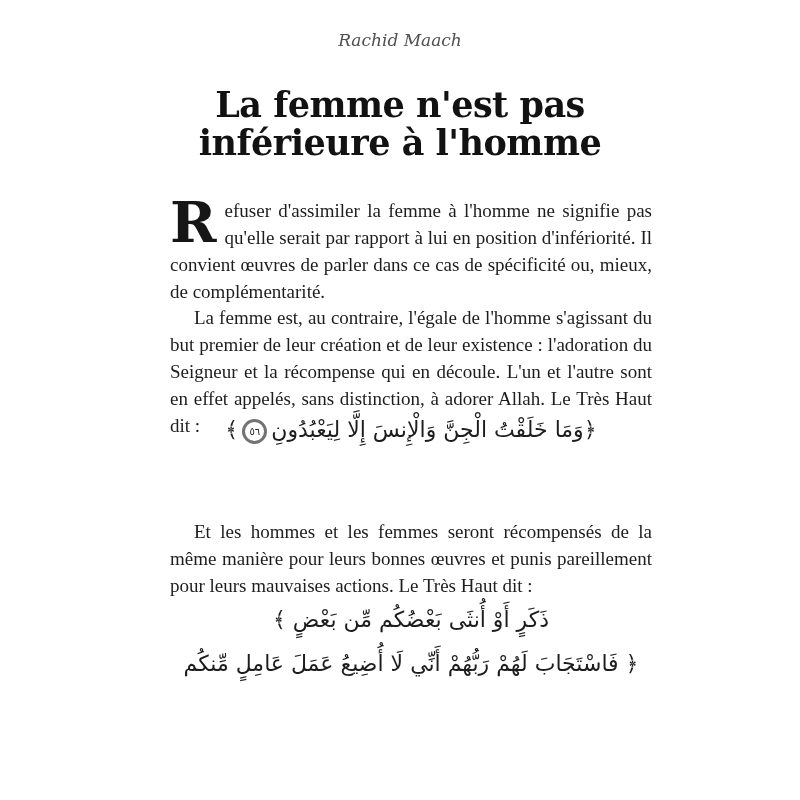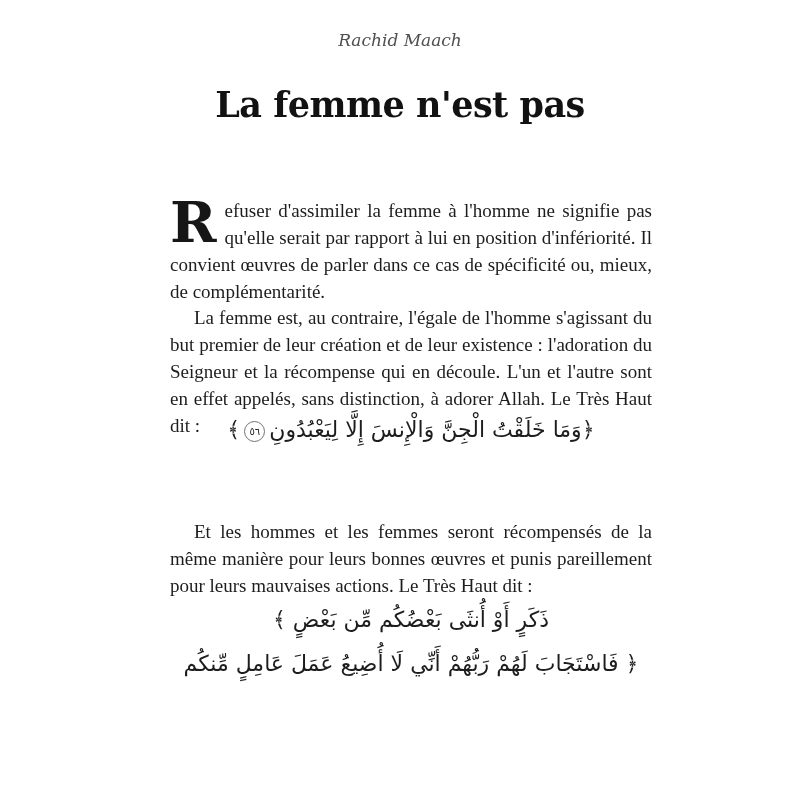--- a/index.html
+++ b/index.html
@@ -55,21 +55,21 @@
     direction:rtl;
     font-family:"DejaVu Sans", sans-serif;
     text-align:center;
     color:#1d1d1d;
   }
   .verse1{font-size:22px;line-height:44px;}
   .verse2{font-size:22px;line-height:44px;}
   .ayah-num{
     display:inline-block;
     width:19px;height:19px;line-height:19px;
-    border:1px solid #737373;
+    border:3px solid #737373;
     border-radius:50%;
     font-size:10px;
     text-align:center;
     vertical-align:2px;
     margin:0 4px;
   }
   .translation{
     margin:0;
     padding-left:14px;padding-right:2px;
     font-size:19px;
@@ -102,20 +102,21 @@
 </style>
 </head>
 <body>
 
 <div class="page">
 
   <div class="running-head">Rachid Maach</div>
 
   <h1 class="title">
     <span class="tline">La femme n'est pas</span>
+    <span class="tline">inférieure à l'homme</span>
   </h1>
 
   <p class="para block" style="top:197px;"><span class="dropcap">R</span><span>efuser d'assimiler la femme à l'homme ne signifie pas qu'elle serait par rapport à lui en position d'infériorité. Il convient œuvres de parler dans ce cas de spécificité ou, mieux, de complémentarité.</span></p>
 
   <p class="para indent block" style="top:304px;">La femme est, au contraire, l'égale de l'homme s'agissant du but premier de leur création et de leur existence : l'adoration du Seigneur et la récompense qui en découle. L'un et l'autre sont en effet appelés, sans distinction, à adorer Allah. Le Très Haut dit :</p>
 
   <div class="arabic verse1 block" style="top:408px;" dir="rtl">
     <span>﴿</span><span>وَمَا خَلَقْتُ الْجِنَّ وَالْإِنسَ إِلَّا لِيَعْبُدُونِ</span><span class="ayah-num">٥٦</span><span>﴾</span>
   </div>
 

